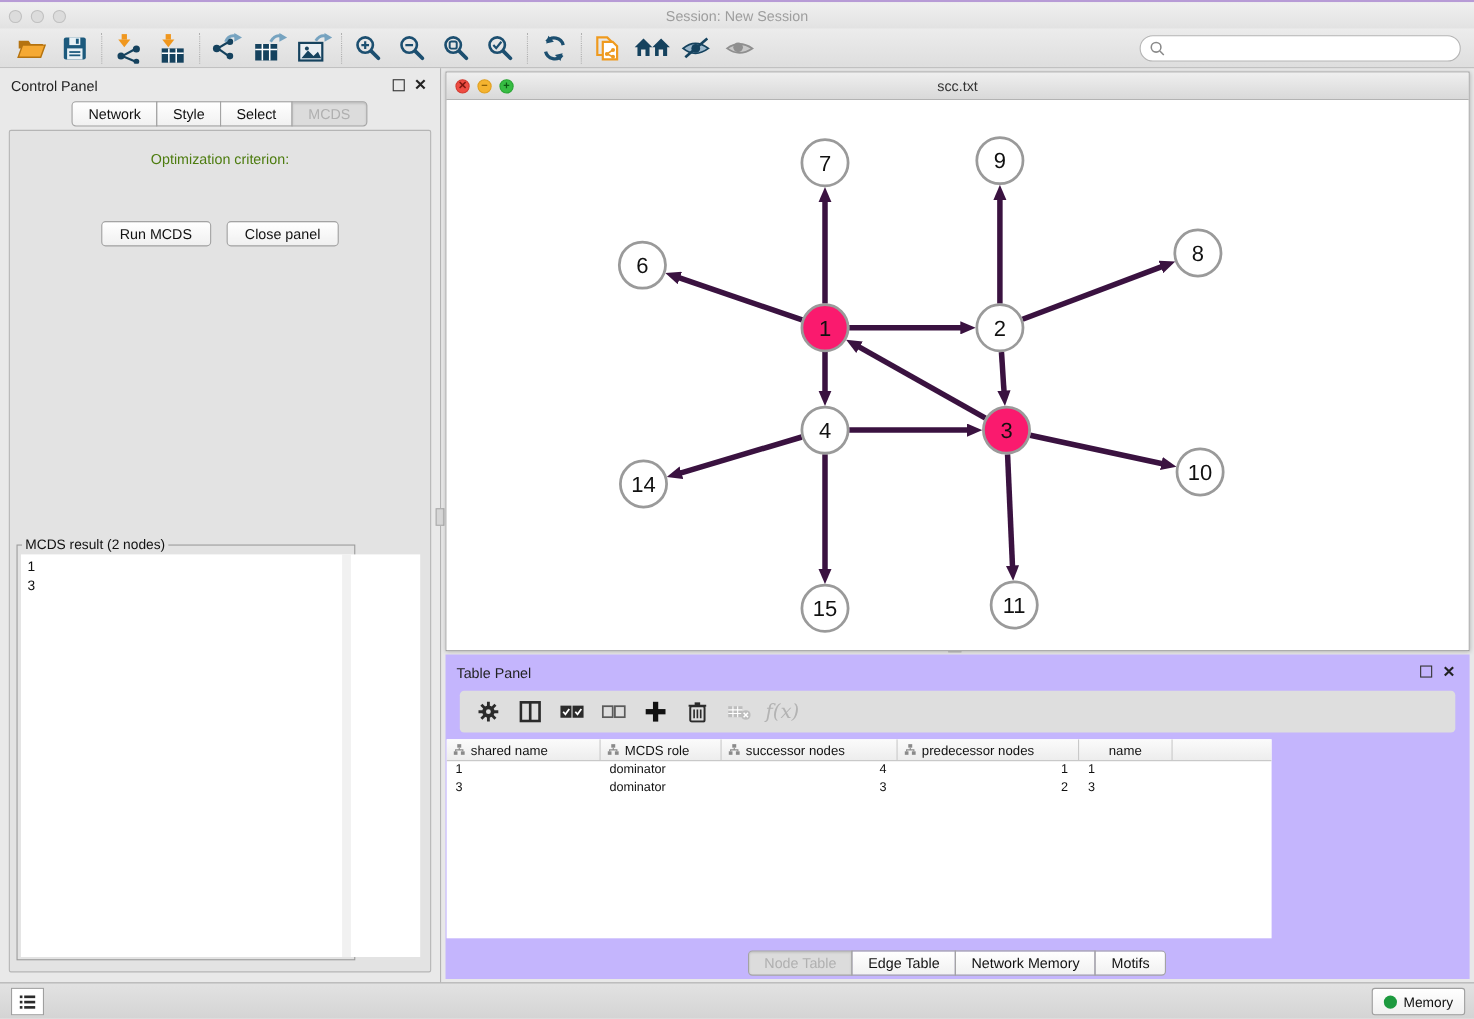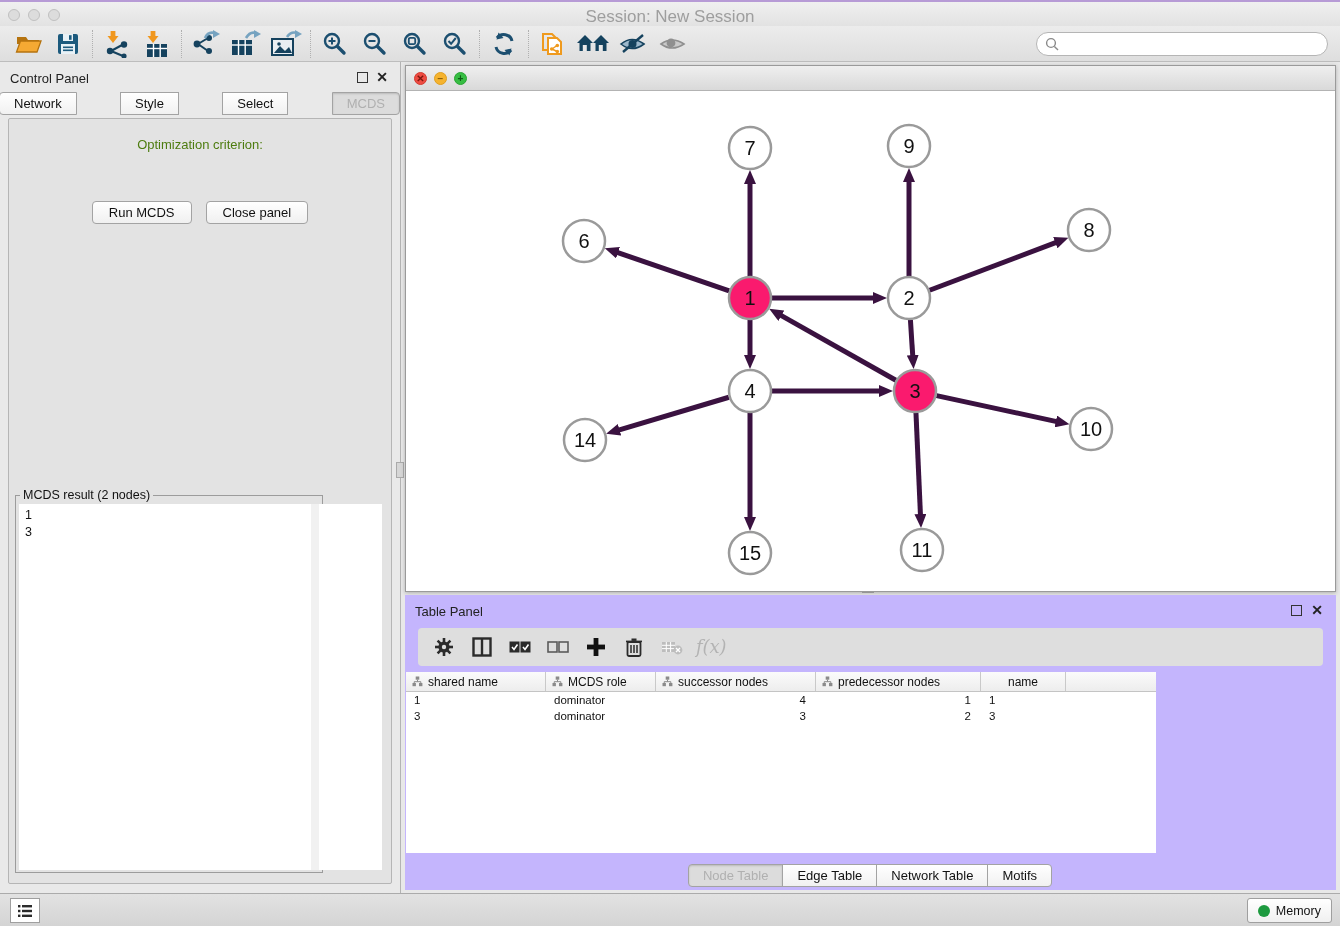--- a/index.html
+++ b/index.html
@@ -3,36 +3,36 @@
 <meta charset="utf-8">
 <style>
   * { margin:0; padding:0; box-sizing:border-box; }
   html,body { width:1340px; height:926px; overflow:hidden; font-family:"Liberation Sans",sans-serif; background:#e8e8e8; }
 
   
   .app-topline { position:absolute; left:0; top:0; width:1340px; height:2px; background:#b79bd6; }
   .titlebar { position:absolute; left:0; top:2px; width:1340px; height:24px; background:linear-gradient(#f0f0f0,#e2e2e2); }
   .traffic { position:absolute; top:7px; width:12px; height:12px; border-radius:50%; }
   .traffic.gray { background:#dcdcdc; border:1px solid #c0c0c0; }
-  .app-title { position:absolute; top:5px; left:0; width:100%; text-align:center; font-size:17px; color:#9e9e9e; }
+  .app-title { position:absolute; top:5px; left:0; width:100%; text-align:center; font-size:13px; color:#9e9e9e; }
 
   
   .toolbar { position:absolute; left:0; top:26px; width:1340px; height:36px; background:linear-gradient(#ececec,#dedede); border-bottom:1px solid #bdbdbd; display:flex; align-items:center; }
   .tb-btn { width:40px; height:32px; display:flex; align-items:center; justify-content:center; }
   .tb-sep { width:1px; height:28px; border-left:1px dotted #b0b0b0; margin:0 4px; }
   .search-wrap { position:absolute; right:12px; top:6px; width:292px; height:24px; background:#fff; border:1px solid #b5b5b5; border-radius:12px; display:flex; align-items:center; padding-left:8px; }
   .search-wrap input { border:none; outline:none; flex:1; height:20px; font-size:13px; background:transparent; }
 
   
   .control-panel { position:absolute; left:0; top:62px; width:401px; height:831px; background:#e9e9e9; border-right:1px solid #b3b3b3; }
   .panel-header { position:relative; height:30px; }
   .panel-title { position:absolute; left:10px; top:9px; font-size:13px; color:#222; }
   .float-icon { position:absolute; top:10px; width:11px; height:11px; border:1.5px solid #333; }
   .close-x { position:absolute; top:7px; font-size:14px; font-weight:bold; color:#222; }
-  .tabstrip { display:flex; justify-content:space-between; }
+  .tabstrip { display:flex; justify-content:center; }
   .tab { border:1px solid #a3a3a3; background:linear-gradient(#ffffff,#f1f1f1); padding:3px 14px; font-size:13px; color:#111; margin-left:-1px; cursor:default; }
   .tab:first-child { border-radius:4px 0 0 4px; }
   .tab:last-child { border-radius:0 4px 4px 0; }
   .tab.active { background:#dcdcdc; color:#b0b0b0; box-shadow:inset 0 1px 2px rgba(0,0,0,.15); }
   .cp-content { position:absolute; left:8px; top:56px; width:384px; height:766px; background:#e3e3e3; border:1px solid #b5b5b5; border-radius:2px; }
   .opt-label { margin-top:18px; text-align:center; font-size:13px; color:#4d7c0f; }
   .select-box { position:absolute; left:36px; top:48px; width:310px; height:23px; background:#fff; border:1px solid #a8a8a8; border-radius:4px; display:flex; align-items:center; padding:0 8px; font-size:13px; }
   .select-box .stepper { margin-left:auto; }
   .btn-row { position:absolute; top:82px; left:0; width:100%; display:flex; justify-content:center; gap:14px; }
   .mac-btn { background:linear-gradient(#ffffff,#f0f0f0); border:1px solid #a3a3a3; border-radius:4px; padding:3px 16px; font-size:13px; color:#111; }
@@ -276,20 +276,21 @@
 </div>
 
 <div class="vsplit-handle"></div>
 <div class="hsplit-handle"></div>
 
 <div class="net-window">
   <div class="net-titlebar">
     <span class="tl red">✕</span>
     <span class="tl yellow">−</span>
     <span class="tl green">+</span>
+    <div class="net-title">scc.txt</div>
   </div>
   <div class="net-canvas">
     <svg width="929" height="500" viewBox="0 0 929 500" id="graph-svg">
         <defs>
           <marker id="arrow" viewBox="0 0 14 12" refX="1" refY="6" markerWidth="14" markerHeight="12" orient="auto" markerUnits="userSpaceOnUse">
             <path d="M0,0 L14,6 L0,12 Z" fill="#3a1240"></path>
           </marker>
         </defs>
         <line x1="344" y1="185" x2="344" y2="92" stroke="#3a1240" stroke-width="5" marker-end="url(#arrow)"></line>
         <line x1="323.1924875913935" y1="199.85525176330984" x2="211.10286065005576" y2="161.3666449220071" stroke="#3a1240" stroke-width="5" marker-end="url(#arrow)"></line>
@@ -487,21 +488,21 @@
           <div class="td" style="width: 110px;">dominator</div>
           <div class="td right" style="width: 160px;">3</div>
           <div class="td right" style="width: 165px;">2</div>
           <div class="td" style="width: 85px;">3</div>
         </div>
       </div>
   </div>
   <div class="tp-tabrow">
       <span class="tab active">Node Table</span>
       <span class="tab">Edge Table</span>
-      <span class="tab">Network Table</span>
+      <span class="tab">Network Memory</span>
       <span class="tab">Motifs</span>
     </div>
 </div>
 
 <div class="statusbar">
   <div class="status-left-btn">
     <svg width="16" height="14" viewBox="0 0 16 14">
       <g fill="#2b2b2b">
         <rect x="1" y="1" width="2.4" height="2.4"></rect>
           <rect x="5" y="1" width="10" height="2.4"></rect>

